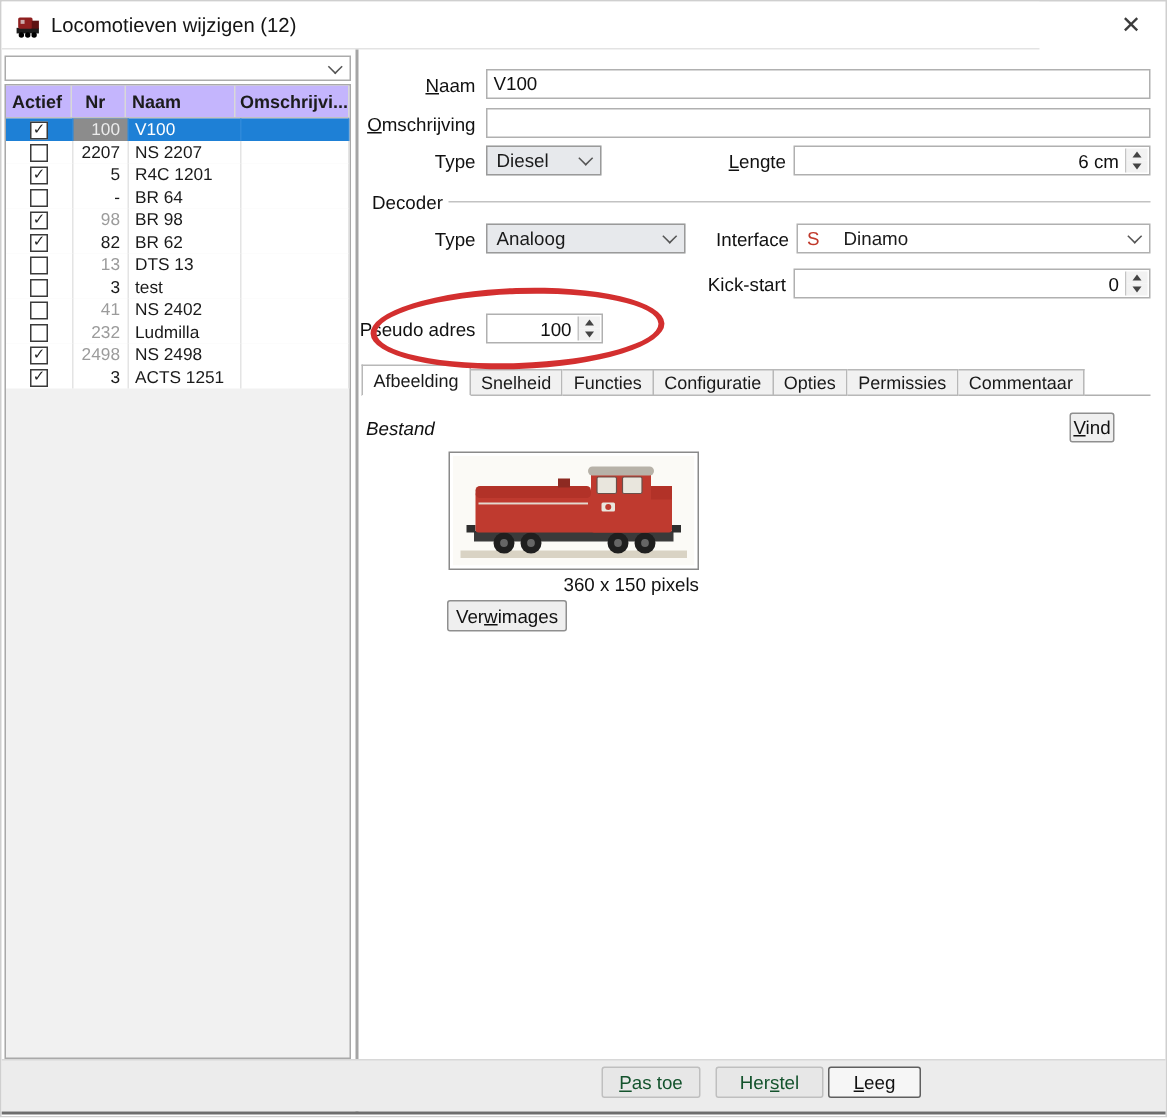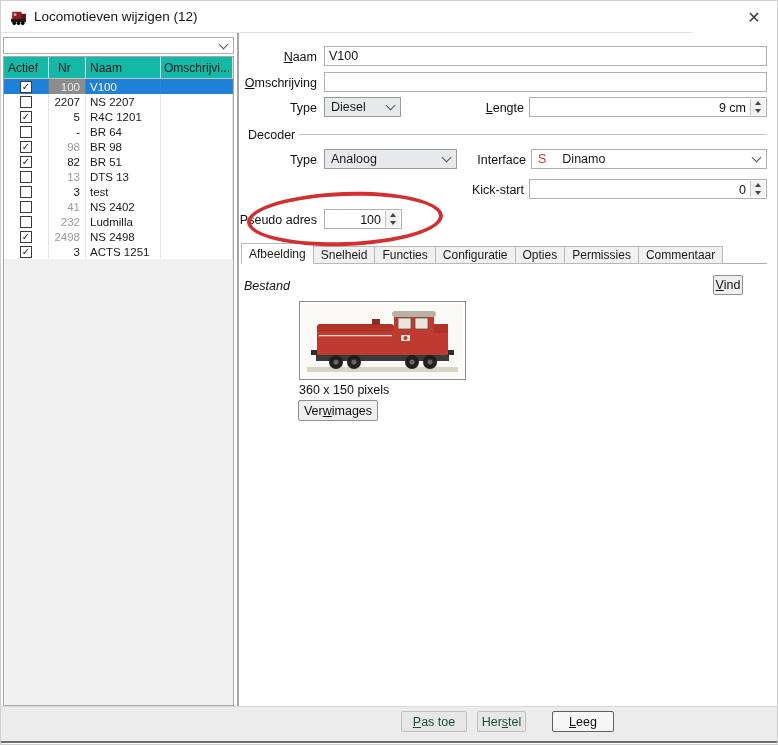--- a/index.html
+++ b/index.html
@@ -28,22 +28,22 @@
   .filter { position:absolute; left:2px; top:36px; width:231px; height:17px;
             border:1px solid #ababab; background:#fff; }
   .filter input { position:absolute; left:2px; top:0; width:205px; height:15px;
                   border:none; outline:none; font:11.5px "Liberation Sans",sans-serif; background:transparent; }
   .chev { width:7px; height:7px; border-right:1.6px solid #555; border-bottom:1.6px solid #555;
           transform:rotate(45deg); display:inline-block; }
   .filter .chev { position:absolute; right:6px; top:3px; }
 
   .loco-table { position:absolute; left:2px; top:55px; width:231px; height:650px;
                 border:1px solid #a9a9a9; background:#f1f1f1; overflow:hidden; }
-  .thead { display:flex; height:22px; background:#14b8a6; border-bottom:1px solid #c2c2c2;
-           font-size:12px; color:#1c1c1c; }
+  .thead { display:flex; height:22px; background:#c4b5fd; border-bottom:1px solid #c2c2c2;
+           font-size:12px; color:#1c1c1c;font-weight:bold; }
   .th { display:flex; align-items:center; border-right:1px solid #d8d8d8; }
   .th.act { width:45px; padding-left:4px; }
   .th.nr  { width:37px; padding-left:9px; }
   .th.naam{ width:75px; padding-left:4px; }
   .th.oms { flex:1; padding-left:3px; }
 
   .trow { display:flex; height:15px; background:#fff; font-size:11.5px; }
   .td { height:100%; display:flex; align-items:center; border-right:1px solid #e4e4e4; }
   .td.act { width:45px; justify-content:center; }
   .td.nr  { width:37px; justify-content:flex-end; padding-right:5px; }
@@ -62,21 +62,21 @@
          border-radius:2px; font-size:12.5px; color:#111; display:flex;
          align-items:center; justify-content:center; cursor:default; }
   .btn.disabled { color:#14532d; border-color:#bfbfbf; background:#e7e7e7; }
   .btn.default { border-color:#5f5f5f; background:#f6f6f6; }
   .mn { text-decoration:underline; text-underline-offset:1px; }
 
   #btn-nieuw   { left:12px;  top:710px; width:62px; }
   #btn-kopieer { left:84px;  top:710px; width:68px; }
   #btn-wis     { left:163px; top:710px; width:60px; }
   #btn-pastoe  { left:400px; top:710px; width:66px; }
-  #btn-herstel { left:476px; top:710px; width:49px;align-items:center; }
+  #btn-herstel { left:476px; top:710px; width:72px;align-items:center; }
   #btn-leeg    { left:551px; top:710px; width:62px; }
 
   
   .lbl { position:absolute; font-size:12.5px; color:#111; text-align:right; }
   .lbl.left { text-align:left; }
   .inp { position:absolute; border:1px solid #b0b0b0; background:#fff;
          font:12.5px "Liberation Sans",sans-serif; padding:0 4px; color:#111; outline:none; }
 
   #lbl-naam   { left:230px; top:49px;  width:86px; }
   #inp-naam   { left:323px; top:45px;  width:443px; height:20px; }
@@ -124,21 +124,21 @@
 
   
   #lbl-bestand { left:243px; top:278px; width:52px;font-style:italic; }
   #inp-bestand { left:298px; top:274px; width:405px; height:20px; background:#f4f4f4; }
   #btn-vind    { left:712px; top:274px; width:30px; height:20px; }
 
   #img-frame { position:absolute; left:298px; top:300px; width:167px; height:79px;
                border:1px solid #8a8a8a; background:#fff; padding:2px; }
   #img-frame svg { display:block; width:100%; height:100%; }
   #img-caption { position:absolute; left:298px; top:382px; width:167px;
-                 text-align:left; font-size:12.5px; color:#111; }
+                 text-align:right; font-size:12.5px; color:#111; }
   #btn-verwijder { left:297px; top:399px; width:80px; }
 </style>
 </head>
 <body>
 
 <div class="dialog">
 
   <div class="titlebar">
     <svg width="17" height="17" viewBox="0 0 16 16">
       <rect x="1" y="9" width="14" height="3.5" fill="#1c1c1c"></rect>
@@ -204,21 +204,21 @@
       </div>
       <div class="td nr gray">98</div>
       <div class="td naam">BR 98</div>
       <div class="td oms"></div>
     </div>
         <div class="trow">
       <div class="td act">
         <span class="cbx">✓</span>
       </div>
       <div class="td nr">82</div>
-      <div class="td naam">BR 51</div>
+      <div class="td naam">BR 62</div>
       <div class="td oms"></div>
     </div>
         <div class="trow">
       <div class="td act">
         <span class="cbx"></span>
       </div>
       <div class="td nr gray">13</div>
       <div class="td naam">DTS 13</div>
       <div class="td oms"></div>
     </div>
@@ -293,21 +293,21 @@
   <div class="lbl" id="lbl-type">Type</div>
   <div class="combo" id="combo-type">
     <span>Diesel</span>
     <span class="chev"></span>
   </div>
 
   <div class="lbl" id="lbl-lengte">
     <span></span><span class="mn">L</span><span>engte</span>
   </div>
   <div class="spinbox" id="spin-lengte">
-    <span class="spinval">9 cm</span>
+    <span class="spinval">6 cm</span>
     <span class="spin">
         <div>
           <i class="arrow-up"></i>
         </div>
         <div>
           <i class="arrow-down"></i>
         </div>
       </span>
   </div>
 

